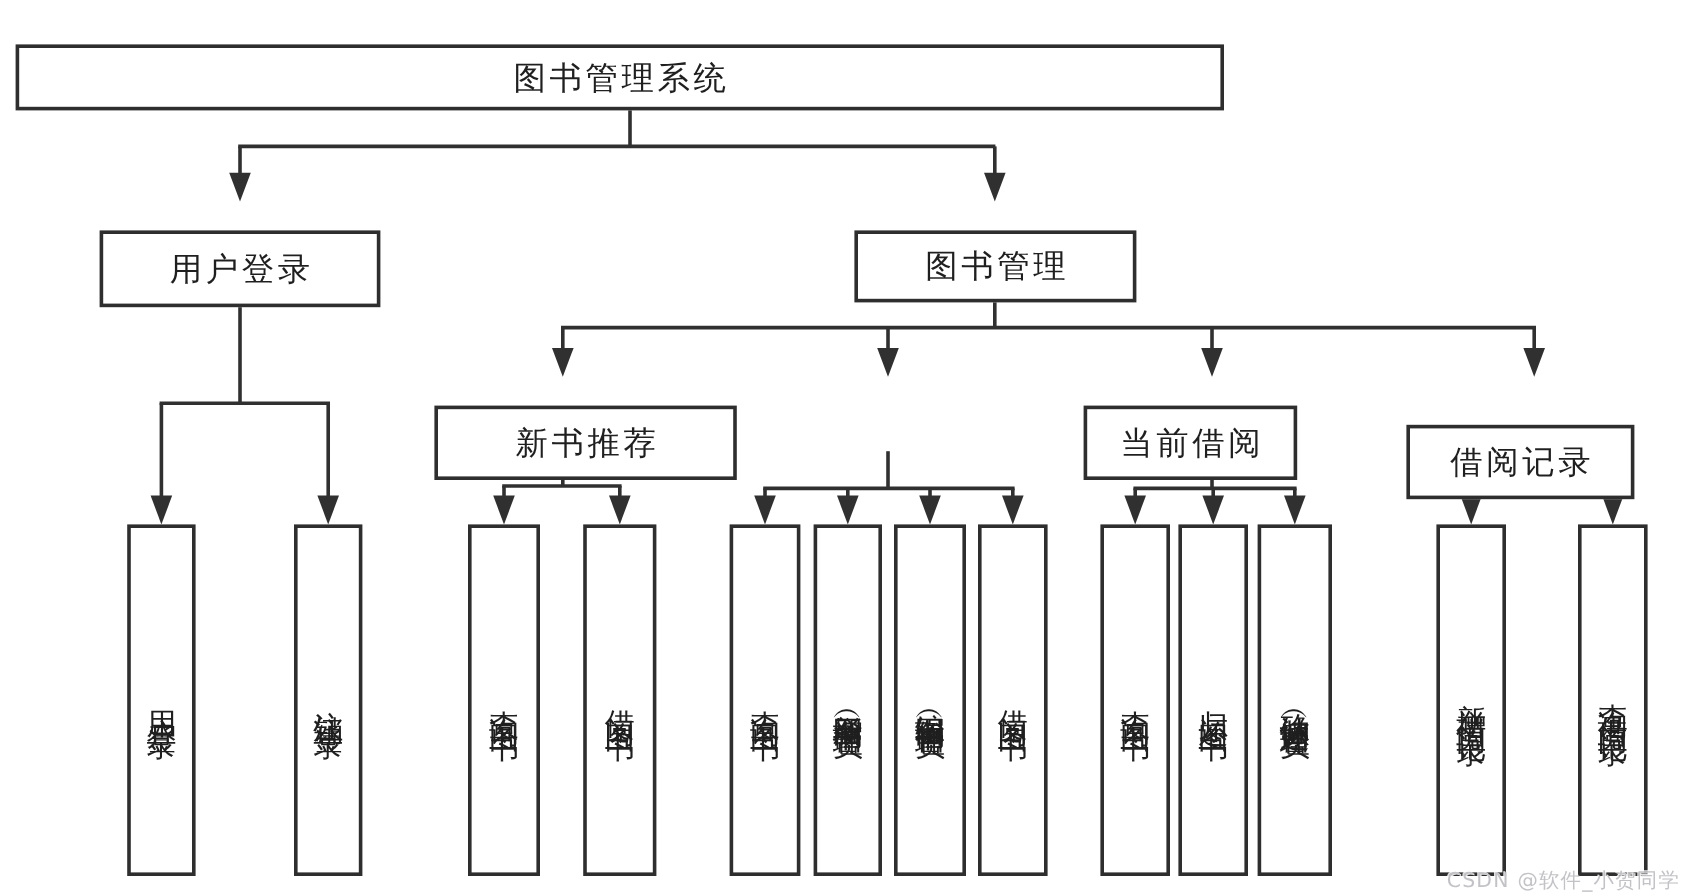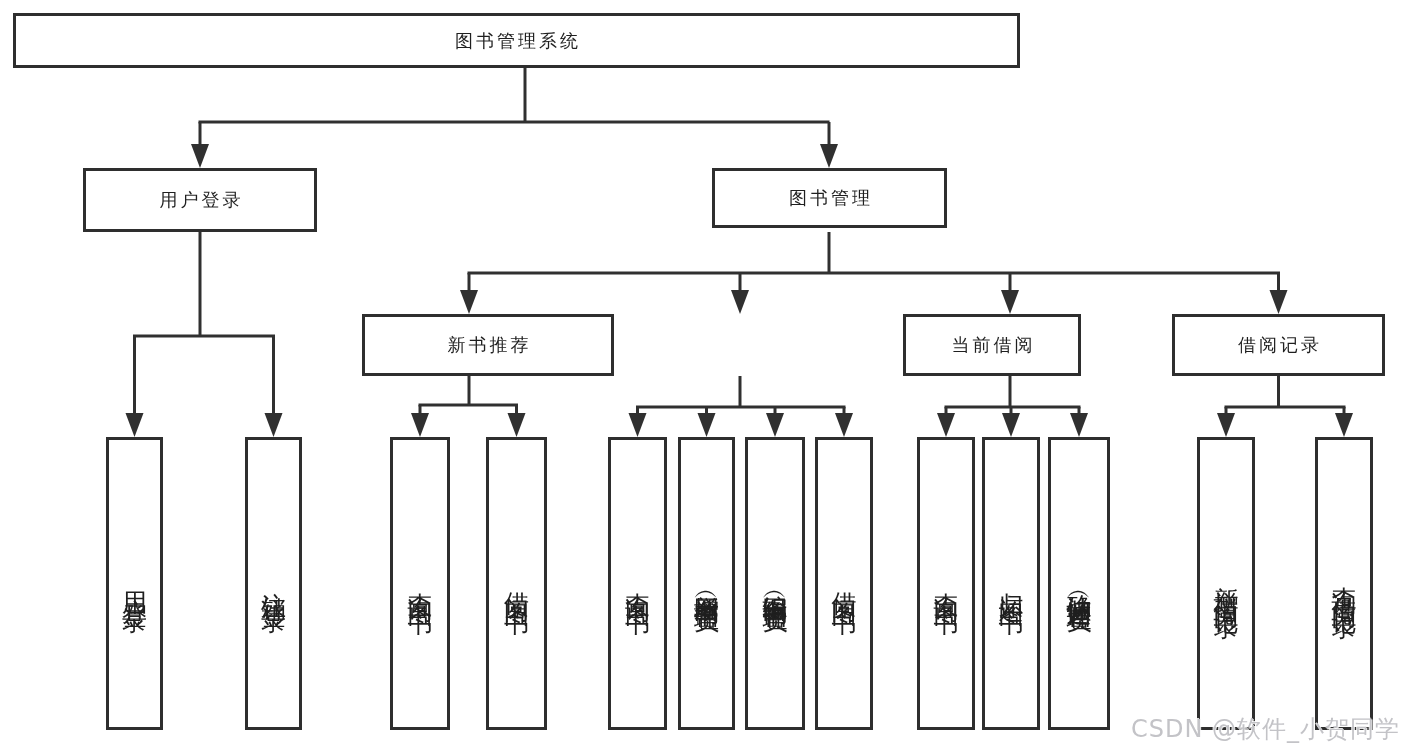--- a/index.html
+++ b/index.html
@@ -34,42 +34,43 @@
     box-sizing: border-box;
     background: #ffffff;
     border: 3px solid #2e2e2e;
     color: #1f1f1f;
     display: flex;
     align-items: center;
     justify-content: center;
     z-index: 2;
   }
   .hnode {
-    font-size: 18px;
+    font-size: 27px;
     letter-spacing: 3px;
     white-space: nowrap;
     text-indent: 3px; 
+    margin-top: 24px;
   }
   .vnode {
     top: 437px;
     height: 293px;
     writing-mode: vertical-rl;
     text-orientation: mixed;
     font-size: 25px;
     letter-spacing: 6px;
     line-height: 1;
   }
   .vnode.long {
     letter-spacing: 2px;
   }
   .watermark {
     position: absolute;
     right: 5px;
     bottom: 2px;
-    font-size: 24px;
+    font-size: 17px;
     letter-spacing: 1px;
     color: #c3c3c7;
     z-index: 5;
     text-shadow: -1px -1px 0 rgba(255,255,255,0.85), 1px 1px 0 rgba(255,255,255,0.85);
     white-space: nowrap;
   }
 </style>
 </head>
 <body>
 
@@ -130,21 +131,21 @@
       <polygon class="ah" points="1335,413 1353,413 1344,437"></polygon>
     </svg>
 
   <div class="hnode" style="left:13px; top:13px; width:1007px; height:55px">图书管理系统</div>
 
   <div class="hnode" style="left:83px; top:168px; width:234px; height:64px">用户登录</div>
   <div class="hnode" style="left:712px; top:168px; width:235px; height:60px">图书管理</div>
 
   <div class="hnode" style="left:362px; top:314px; width:252px; height:62px">新书推荐</div>
   <div class="hnode" style="left:903px; top:314px; width:178px; height:62px">当前借阅</div>
-  <div class="hnode" style="left:1172px; top:314px; width:213px; height:62px">借阅记录</div>
+  <div class="hnode" style="left:1172px; top:330px; width:190px; height:62px">借阅记录</div>
 
   <div class="vnode" style="left:106px; width:57px">用户登录</div>
   <div class="vnode" style="left:245px; width:57px">注销登录</div>
 
   <div class="vnode" style="left:390px; width:60px">查询图书</div>
   <div class="vnode" style="left:486px; width:61px">借阅图书</div>
 
   <div class="vnode" style="left:608px; width:59px">查询图书</div>
   <div class="vnode long" style="left:678px; width:57px">新增图书（管理员）</div>
   <div class="vnode long" style="left:745px; width:60px">编辑图书（管理员）</div>

